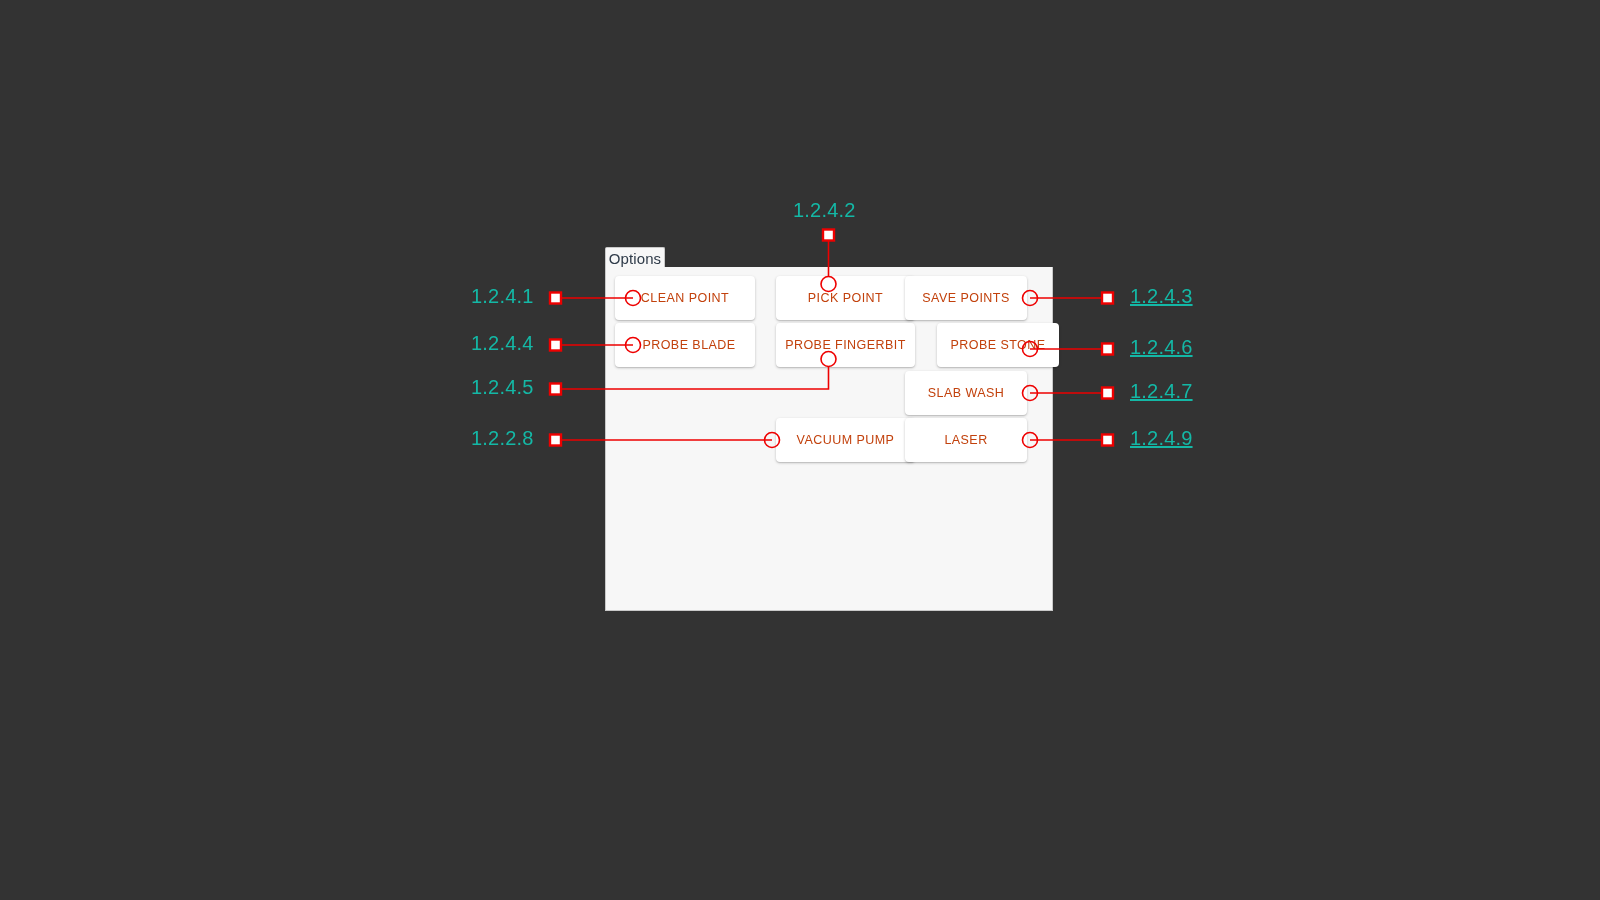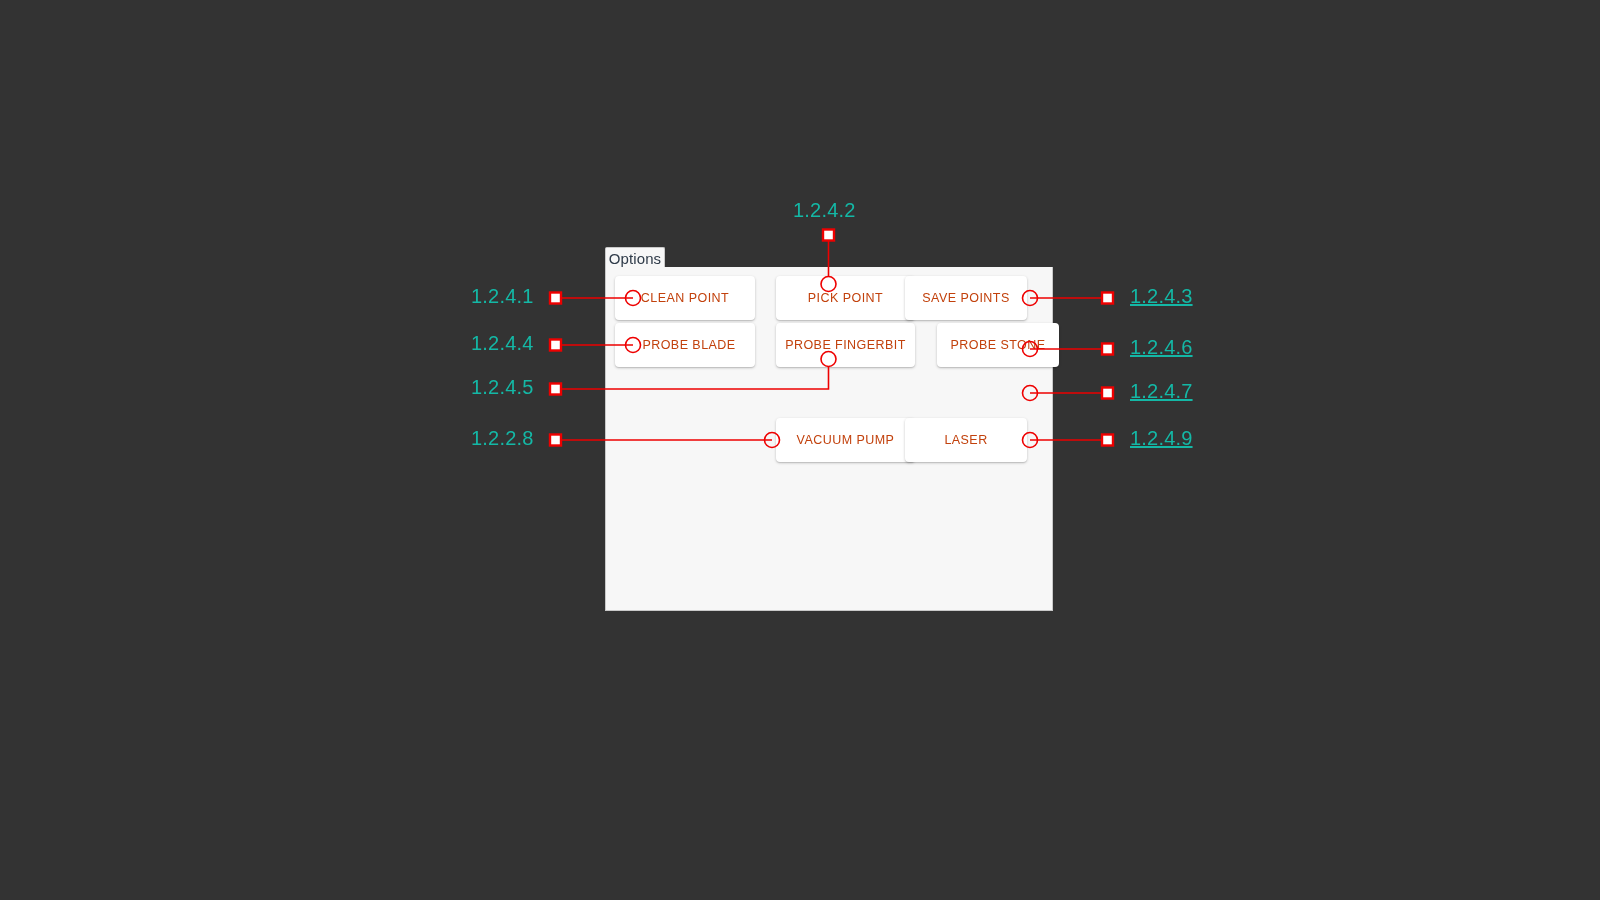--- a/index.html
+++ b/index.html
@@ -103,20 +103,23 @@
     </div>
 
     <div class="btn col2 row2" style="left:154px; top:56px;">
       <span class="t">PROBE FINGERBIT</span>
     </div>
 
     <div class="btn col3 row2" style="left:299px; top:56px;margin-left:32px;">
       <span class="t">PROBE STONE</span>
     </div>
 
+    <div class="btn col3 row3" style="left:299px; top:104px;">
+      <span class="t">SLAB WASH</span>
+    </div>
 
     <div class="btn col2 row4" style="left:154px; top:151px;">
       <span class="t">VACUUM PUMP</span>
     </div>
 
     <div class="btn col3 row4" style="left:299px; top:151px;">
       <span class="t">LASER</span>
     </div>
 
   </div>

